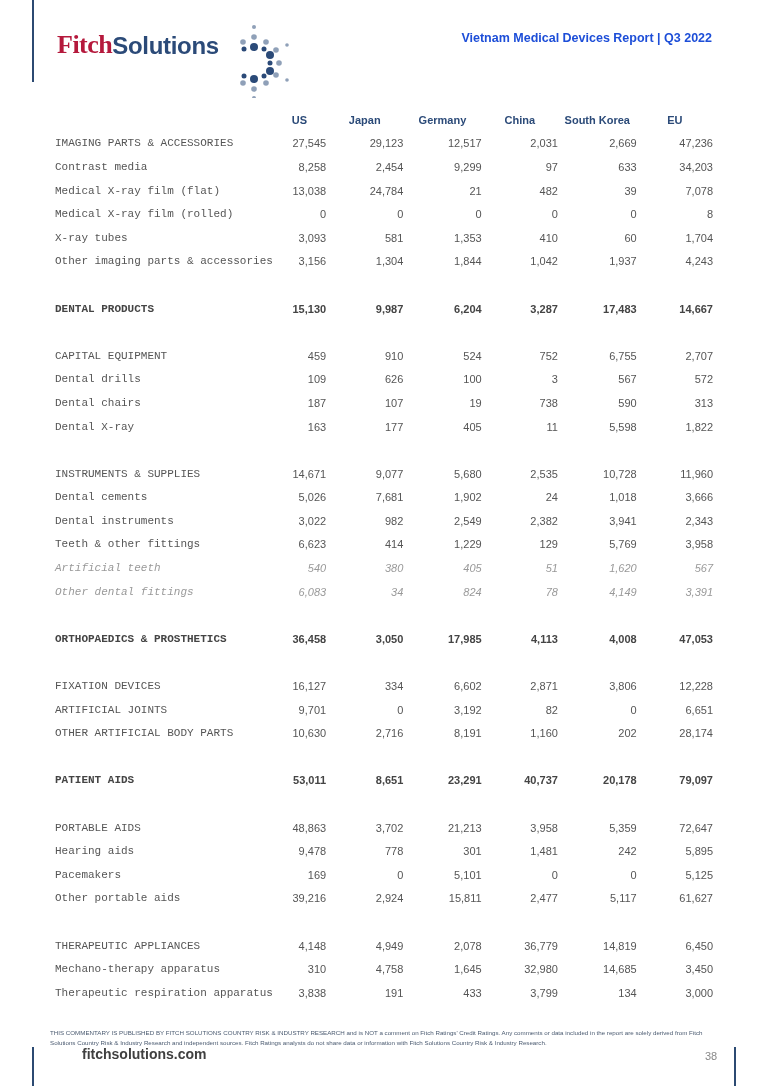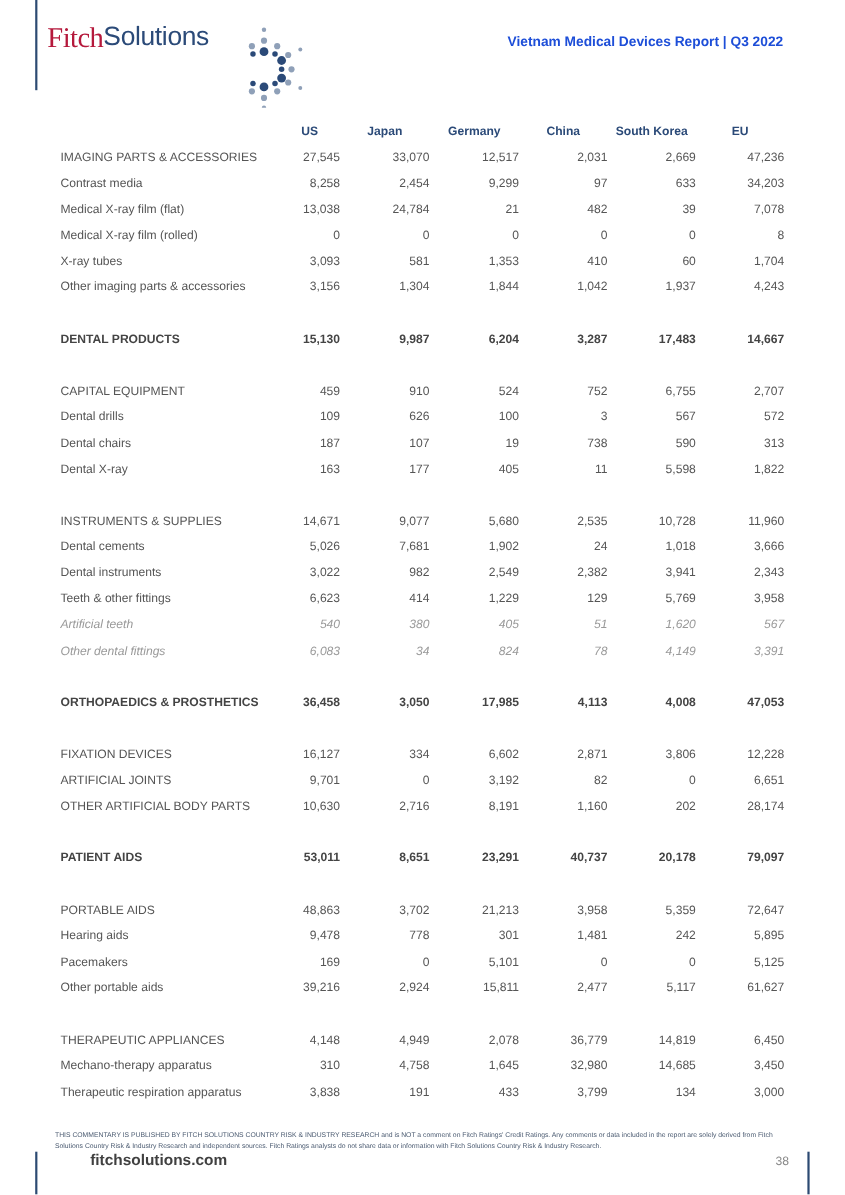--- a/index.html
+++ b/index.html
@@ -1,30 +1,30 @@
 <!DOCTYPE html>
 <html><head>
 <meta charset="utf-8">
 <style>
   html, body { margin: 0; padding: 0; background: #ffffff; }
   body { width: 768px; height: 1086px; position: relative; overflow: hidden; font-family: "Liberation Sans", sans-serif; color: #555555; }
   .vbar-top { position: absolute; left: 32px; top: 0; width: 2px; height: 82px; background: #2c4a72; }
   .vbar-bottom-left { position: absolute; left: 32px; top: 1047px; width: 2px; height: 39px; background: #2c4a72; }
   .vbar-bottom-right { position: absolute; left: 734px; top: 1047px; width: 2px; height: 39px; background: #2c4a72; }
-  .logo { position: absolute; left: 43px; top: 20px; height: 40px; display: flex; align-items: flex-start; }
+  .logo { position: absolute; left: 57px; top: 20px; height: 40px; display: flex; align-items: flex-end; font-weight: bold; }
   .logo-fitch { font-family: "Liberation Serif", serif; font-size: 26px; color: #b5193c; letter-spacing: -0.5px; }
   .logo-solutions { font-family: "Liberation Sans", sans-serif; font-size: 24px; color: #2b4a78; letter-spacing: -0.3px; }
   .logo-mark { position: absolute; left: 178px; top: 2px; }
   .report-title { position: absolute; right: 56px; top: 31px; font-size: 12.5px; font-weight: bold; color: #1d4ed8; }
 
   table.data { position: absolute; left: 55px; top: 108px; width: 658px; border-collapse: collapse; font-size: 11px; }
   table.data td, table.data th { padding: 0; height: 23.6px; white-space: nowrap; }
   table.data th { color: #2b4a78; font-weight: bold; text-align: center; font-size: 11px; }
   table.data td.num { text-align: right; }
-  table.data td.lbl { text-align: left; }
+  table.data td.lbl { text-align: left; font-family: Liberation Mono, monospace; }
   col.c-lbl { width: 198px; }
   col.c-us { width: 55px; }
   col.c-jp { width: 81px; }
   col.c-de { width: 81px; }
   col.c-cn { width: 80px; }
   col.c-kr { width: 80px; }
   col.c-eu { width: 80px; }
   tr.bold td { font-weight: bold; color: #444444; }
   tr.italic td { font-style: italic; color: #999999; }
   tr.spacer td { height: 23.6px; }
@@ -91,21 +91,21 @@
       <th>Germany</th>
       <th>China</th>
       <th>South Korea</th>
       <th>EU</th>
     </tr>
   </thead>
   <tbody id="table-body">
       <tr class="">
         <td class="lbl">IMAGING PARTS &amp; ACCESSORIES</td>
         <td class="num">27,545</td>
-        <td class="num">33,070</td>
+        <td class="num">29,123</td>
         <td class="num">12,517</td>
         <td class="num">2,031</td>
         <td class="num">2,669</td>
         <td class="num">47,236</td>
       </tr>
       <tr class="">
         <td class="lbl">Contrast media</td>
         <td class="num">8,258</td>
         <td class="num">2,454</td>
         <td class="num">9,299</td>

